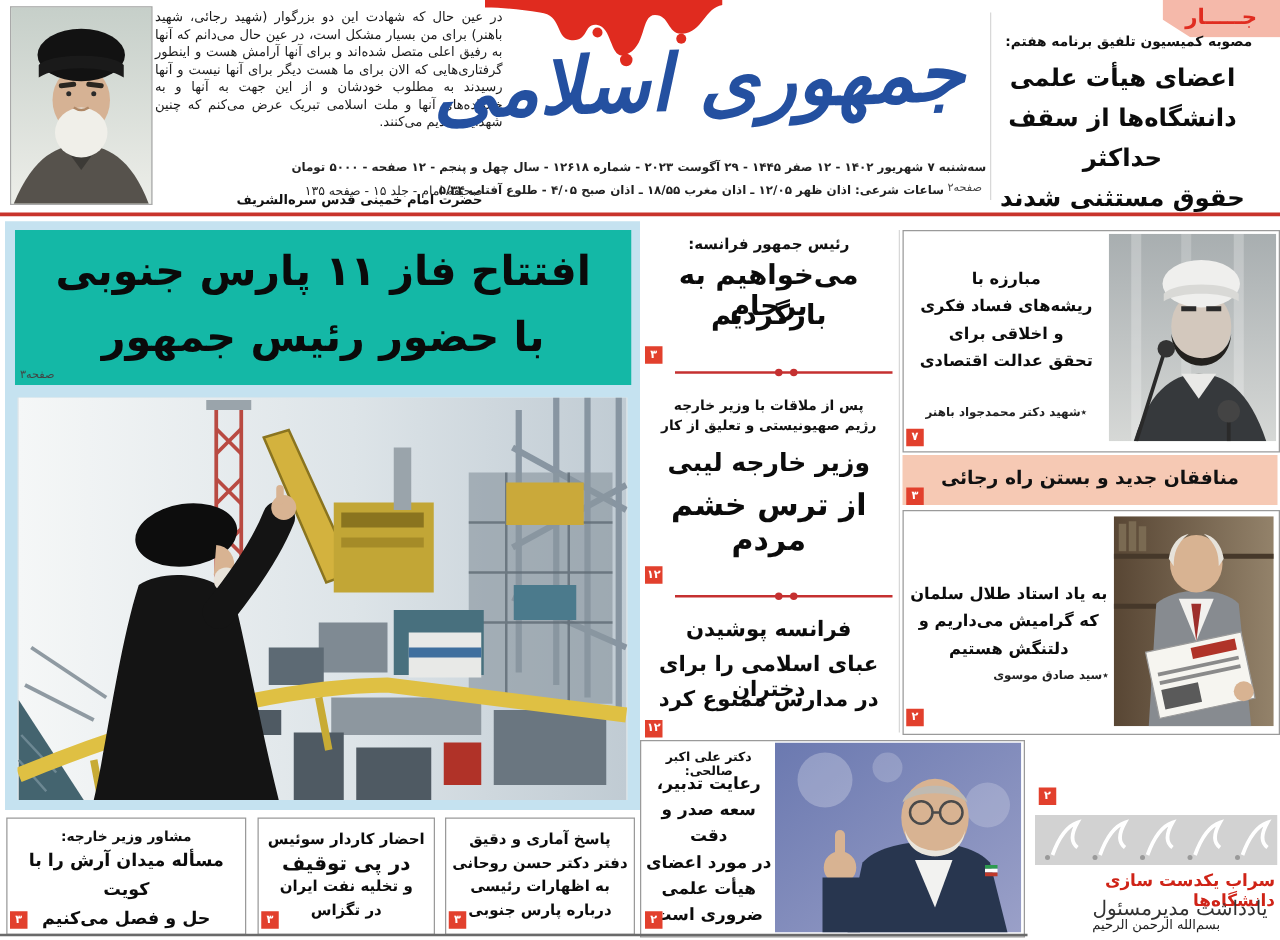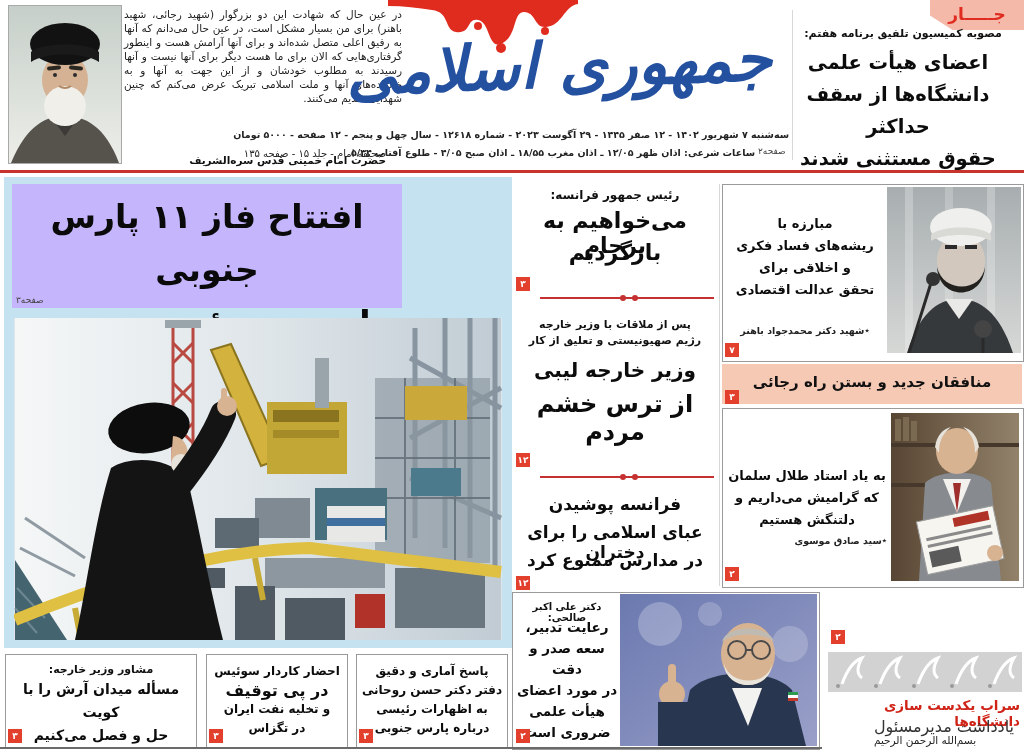--- a/index.html
+++ b/index.html
@@ -23,21 +23,21 @@
   .vsep{width:1px;background:#d8d8d8;}
   .corner-tag{left:930px;top:0;width:94px;height:30px;background:#f5b9aa;color:#e02c20;font-weight:bold;
               font-size:17px;text-align:center;line-height:28px;
               clip-path:polygon(0 0,100% 0,100% 100%,24% 100%,0 52%);}
   .tr-kicker{left:800px;top:27px;width:206px;font-size:11px;font-weight:bold;text-align:center;}
   .tr-headline{left:778px;top:47px;width:240px;font-size:19.5px;font-weight:bold;line-height:32px;text-align:center;color:#0c0c0c;}
   .pageref{font-size:9px;color:#444;}
   .red-rule{left:0;top:170px;width:1024px;height:3px;background:#c8332b;}
   
   .lead-frame{left:4px;top:177px;width:508px;height:471px;background:#c5e2f0;}
-  .lead-headline-box{left:12px;top:184px;width:390px;height:124px;background:#c4b5fd;}
+  .lead-headline-box{left:12px;top:184px;width:493px;height:124px;background:#14b8a6;}
   .lead-line{font-size:33px;font-weight:bold;text-align:center;line-height:53px;color:#0a0a0a;}
   .lead-photo{left:14px;top:318px;width:488px;height:322px;background:#dfe5e8;}
   
   .mid-kicker{left:516px;width:198px;font-size:12px;font-weight:bold;text-align:center;}
   .mid-kicker-sm{left:516px;width:198px;font-size:11px;font-weight:bold;text-align:center;line-height:16px;}
   .mid-line{left:516px;width:198px;font-weight:bold;text-align:center;color:#0c0c0c;}
   .badge{width:14px;height:14px;background:#e2402d;color:#fff;font-size:9px;font-weight:bold;
          display:flex;align-items:center;justify-content:center;line-height:14px;}
   .red-divider{height:2px;background:#c53030;}
   .dot{position:absolute;top:-2px;width:6px;height:6px;border-radius:50%;background:#c53030;}

